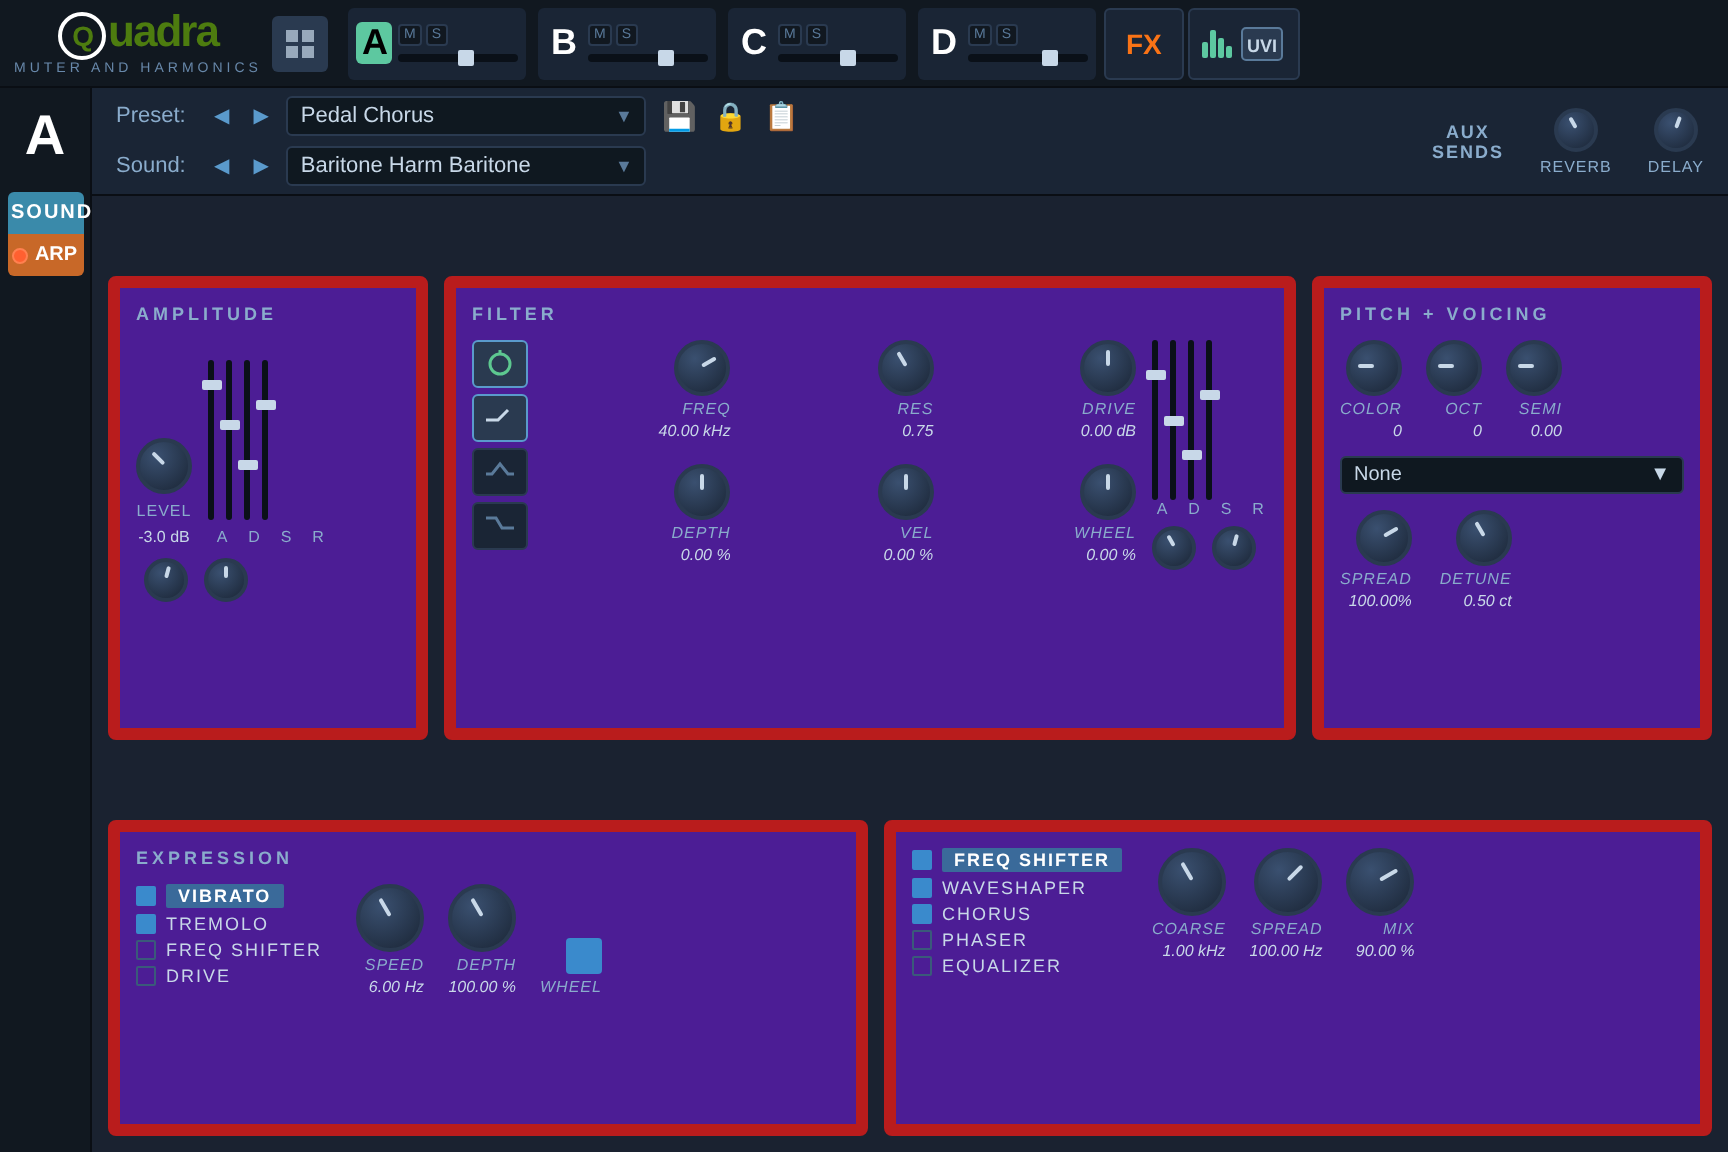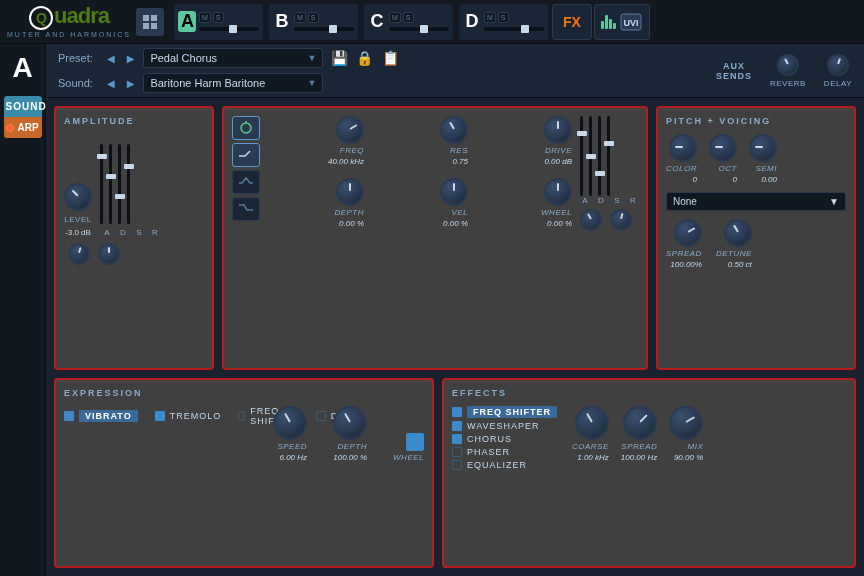--- a/index.html
+++ b/index.html
@@ -356,26 +356,27 @@
     
     .sections-row {
       display: flex;
       flex: 1;
       padding: 8px;
       gap: 8px;
       overflow: hidden;
     }
 
     .section {
-      background: #404040;
-      border: 2px solid #b91c1c;
+      background: #4c1d95;
+      border: 6px solid #b91c1c;
       border-radius: 4px;
       padding: 8px;
       display: flex;
       flex-direction: column;
+      margin-top: 32px;
     }
     .section-title {
       font-size: 9px;
       font-weight: bold;
       color: #8aaccc;
       letter-spacing: 2px;
       text-transform: uppercase;
       margin-bottom: 8px;
     }
 
@@ -465,22 +466,22 @@
       width: 380px;
       min-width: 380px;
     }
     .expression-content {
       display: flex;
       gap: 10px;
       align-items: flex-start;
     }
     .effect-list {
       display: flex;
-      flex-direction: row;
-      gap: 17px;
+      flex-direction: column;
+      gap: 3px;
       min-width: 100px;
     }
     .effect-item {
       display: flex;
       align-items: center;
       gap: 5px;
       cursor: pointer;
     }
     .effect-checkbox {
       width: 10px;
@@ -504,21 +505,21 @@
       font-weight: bold;
       letter-spacing: 1px;
     }
     .effect-label {
       font-size: 9px;
       color: #c8d8e8;
       letter-spacing: 1px;
     }
     .expression-knobs {
       display: flex;
-      gap: 26px;
+      gap: 12px;
       align-items: flex-end;
     }
     .wheel-indicator {
       width: 18px;
       height: 18px;
       background: #3a8acc;
       border-radius: 2px;
     }
 
     
@@ -774,20 +775,21 @@
           </div>
         </div>
 
         <div style="display:flex;gap:8px;margin-top:6px;padding-left:4px;">
           <div class="knob xsmall knob-r15"></div>
           <div class="knob xsmall knob-r-15"></div>
         </div>
       </div>
 
       <div class="section filter-section">
+        <div class="section-title">FILTER</div>
         <div class="filter-content">
 
           <div class="filter-shapes">
             <div class="filter-shape-btn active">
               <svg viewBox="0 0 18 14" fill="none">
                 <circle cx="9" cy="7" r="5" stroke="#5dc890" stroke-width="1.5"></circle>
                 <line x1="9" y1="2" x2="9" y2="0" stroke="#5dc890" stroke-width="1.5"></line>
               </svg>
             </div>
             <div class="filter-shape-btn active">
@@ -957,21 +959,20 @@
             </div>
             <div class="knob-group">
               <div class="wheel-indicator"></div>
               <div class="knob-label">WHEEL</div>
             </div>
           </div>
         </div>
       </div>
 
       <div class="section effects-section">
-        <div class="section-title">EFFECTS</div>
         <div class="effects-content">
           <div class="effects-list">
 
             <div class="effect-item">
               <div class="effect-checkbox active"></div>
               <div class="effect-label-highlight">FREQ SHIFTER</div>
             </div>
 
             <div class="effect-item">
               <div class="effect-checkbox active"></div>

